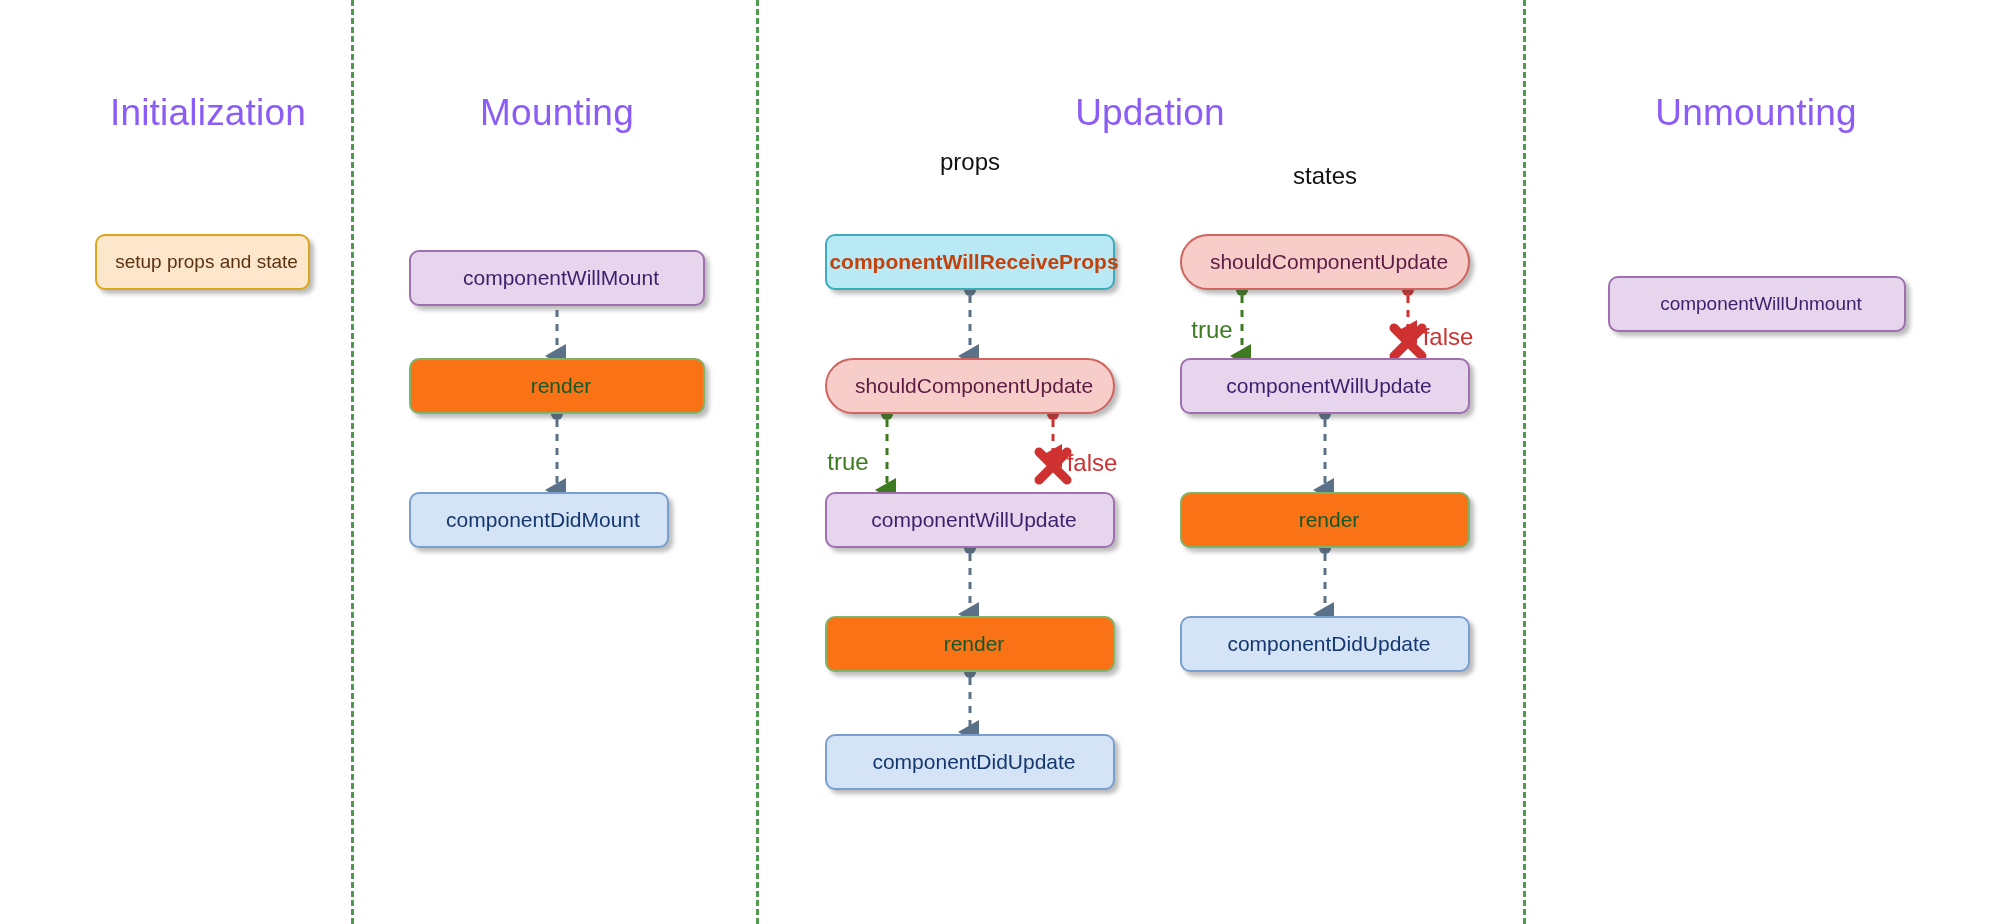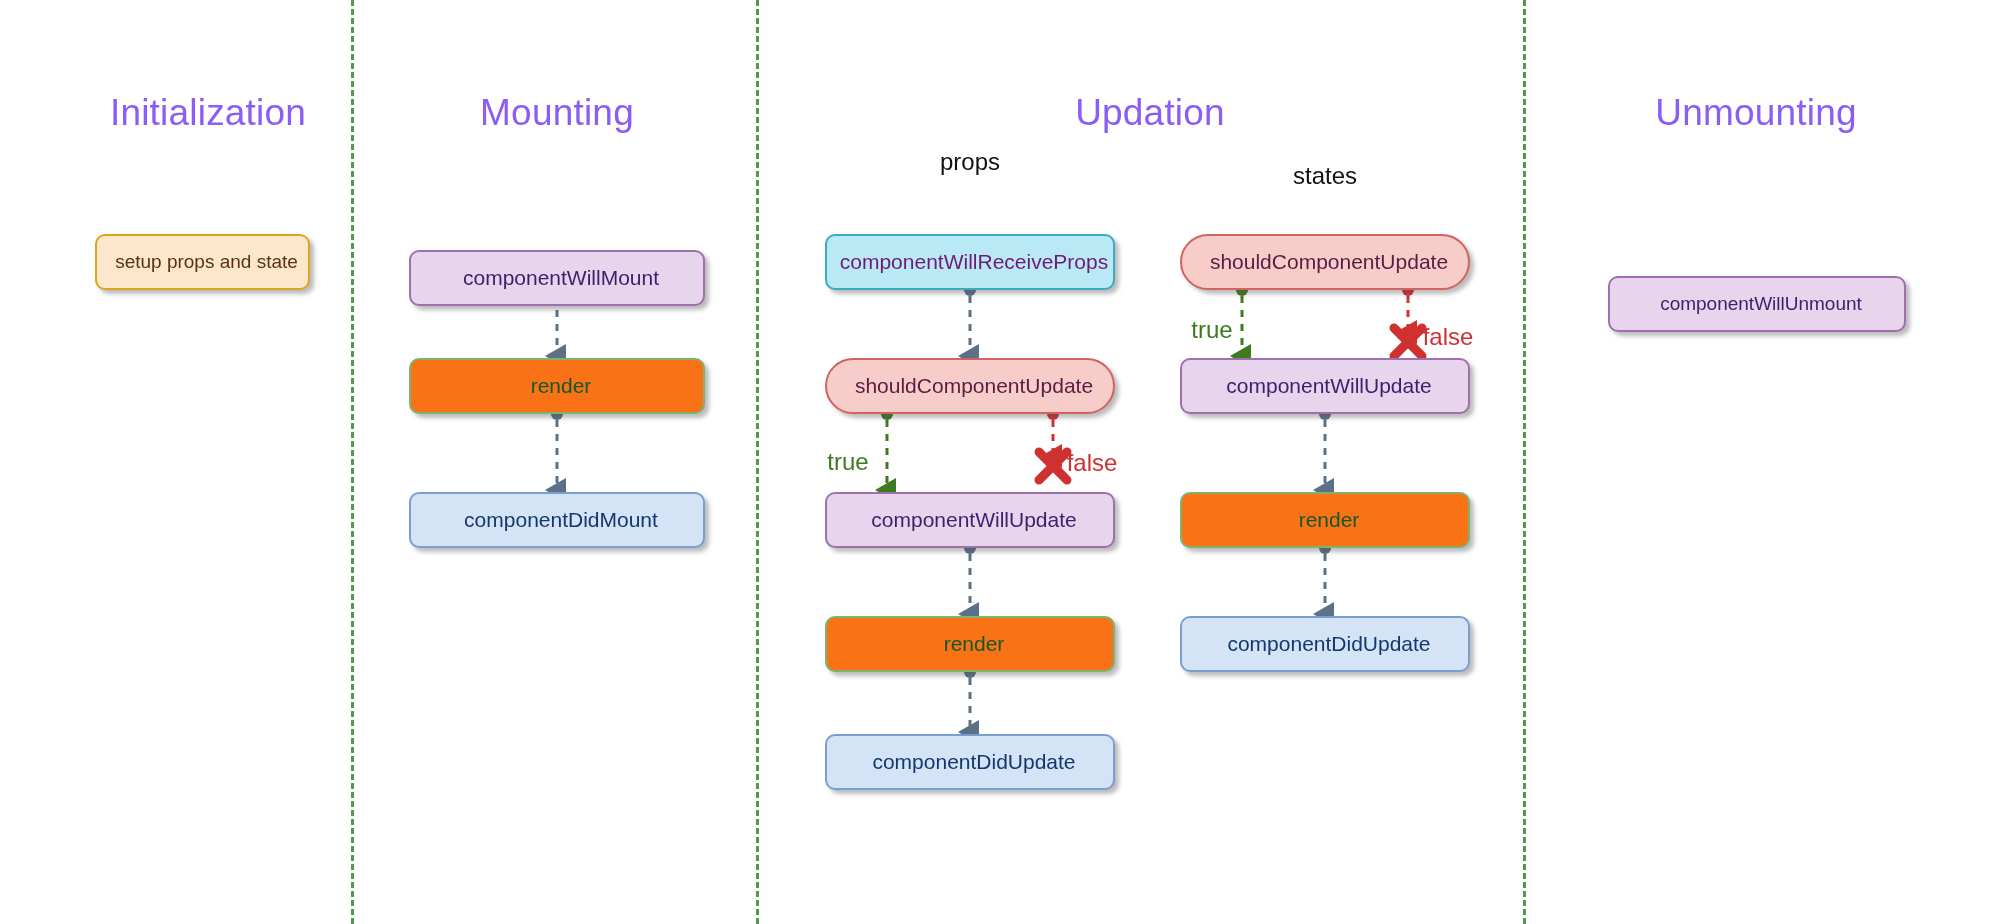--- a/index.html
+++ b/index.html
@@ -57,21 +57,21 @@
     font-weight: 400;
     white-space: nowrap;
     box-shadow: 4px 4px 4px rgba(80,80,80,0.38);
     padding-left: 8px;
   }
   .node.small { font-size: 19px; }
 
   .n-purple { background:#e6d5ec; border-color:#9f6fae; color:#3d1f6b; }
   .n-green  { background:#f97316; border-color:#7db36b; color:#14582a; }
   .n-blue   { background:#d5e3f7; border-color:#7a9fcf; color:#14386e; }
-  .n-cyan   { background:#b8e9f5; border-color:#3aacba; color:#701a75; }
+  .n-cyan   { background:#b8e9f5; border-color:#3aacba; color:#c2410c;font-weight:bold; }
   .n-red    { background:#f6cdc9; border-color:#d1645e; color:#5c1b42;border-radius:28px; }
   .n-orange { background:#fce7cd; border-color:#dda519; color:#5a3210; }
 
   
   .edges {
     position: absolute;
     left: 0; top: 0;
     width: 2000px; height: 924px;
     pointer-events: none;
   }
@@ -147,21 +147,21 @@
         <line x1="1394" y1="328" x2="1422" y2="356" stroke="#cf3030" stroke-width="9" stroke-linecap="round"></line>
         <line x1="1394" y1="356" x2="1422" y2="328" stroke="#cf3030" stroke-width="9" stroke-linecap="round"></line>
       </g>
     </g>
 </svg>
 
 <div id="nodes-layer">
     <div class="node n-orange small" style="left: 95px; top: 234px; width: 215px;">setup props and state</div>
     <div class="node n-purple" style="left: 409px; top: 250px; width: 296px;">componentWillMount</div>
     <div class="node n-green" style="left: 409px; top: 358px; width: 296px;">render</div>
-    <div class="node n-blue" style="left: 409px; top: 492px; width: 296px;">componentDidMount</div>
+    <div class="node n-blue" style="left: 409px; top: 492px; width: 260px;">componentDidMount</div>
     <div class="node n-cyan" style="left: 825px; top: 234px; width: 290px;">componentWillReceiveProps</div>
     <div class="node n-red" style="left: 825px; top: 358px; width: 290px;">shouldComponentUpdate</div>
     <div class="node n-purple" style="left: 825px; top: 492px; width: 290px;">componentWillUpdate</div>
     <div class="node n-green" style="left: 825px; top: 616px; width: 290px;">render</div>
     <div class="node n-blue" style="left: 825px; top: 734px; width: 290px;">componentDidUpdate</div>
     <div class="node n-red" style="left: 1180px; top: 234px; width: 290px;">shouldComponentUpdate</div>
     <div class="node n-purple" style="left: 1180px; top: 358px; width: 290px;">componentWillUpdate</div>
     <div class="node n-green" style="left: 1180px; top: 492px; width: 290px;">render</div>
     <div class="node n-blue" style="left: 1180px; top: 616px; width: 290px;">componentDidUpdate</div>
     <div class="node n-purple small" style="left: 1608px; top: 234px; width: 298px; margin-top: 42px;">componentWillUnmount</div>

